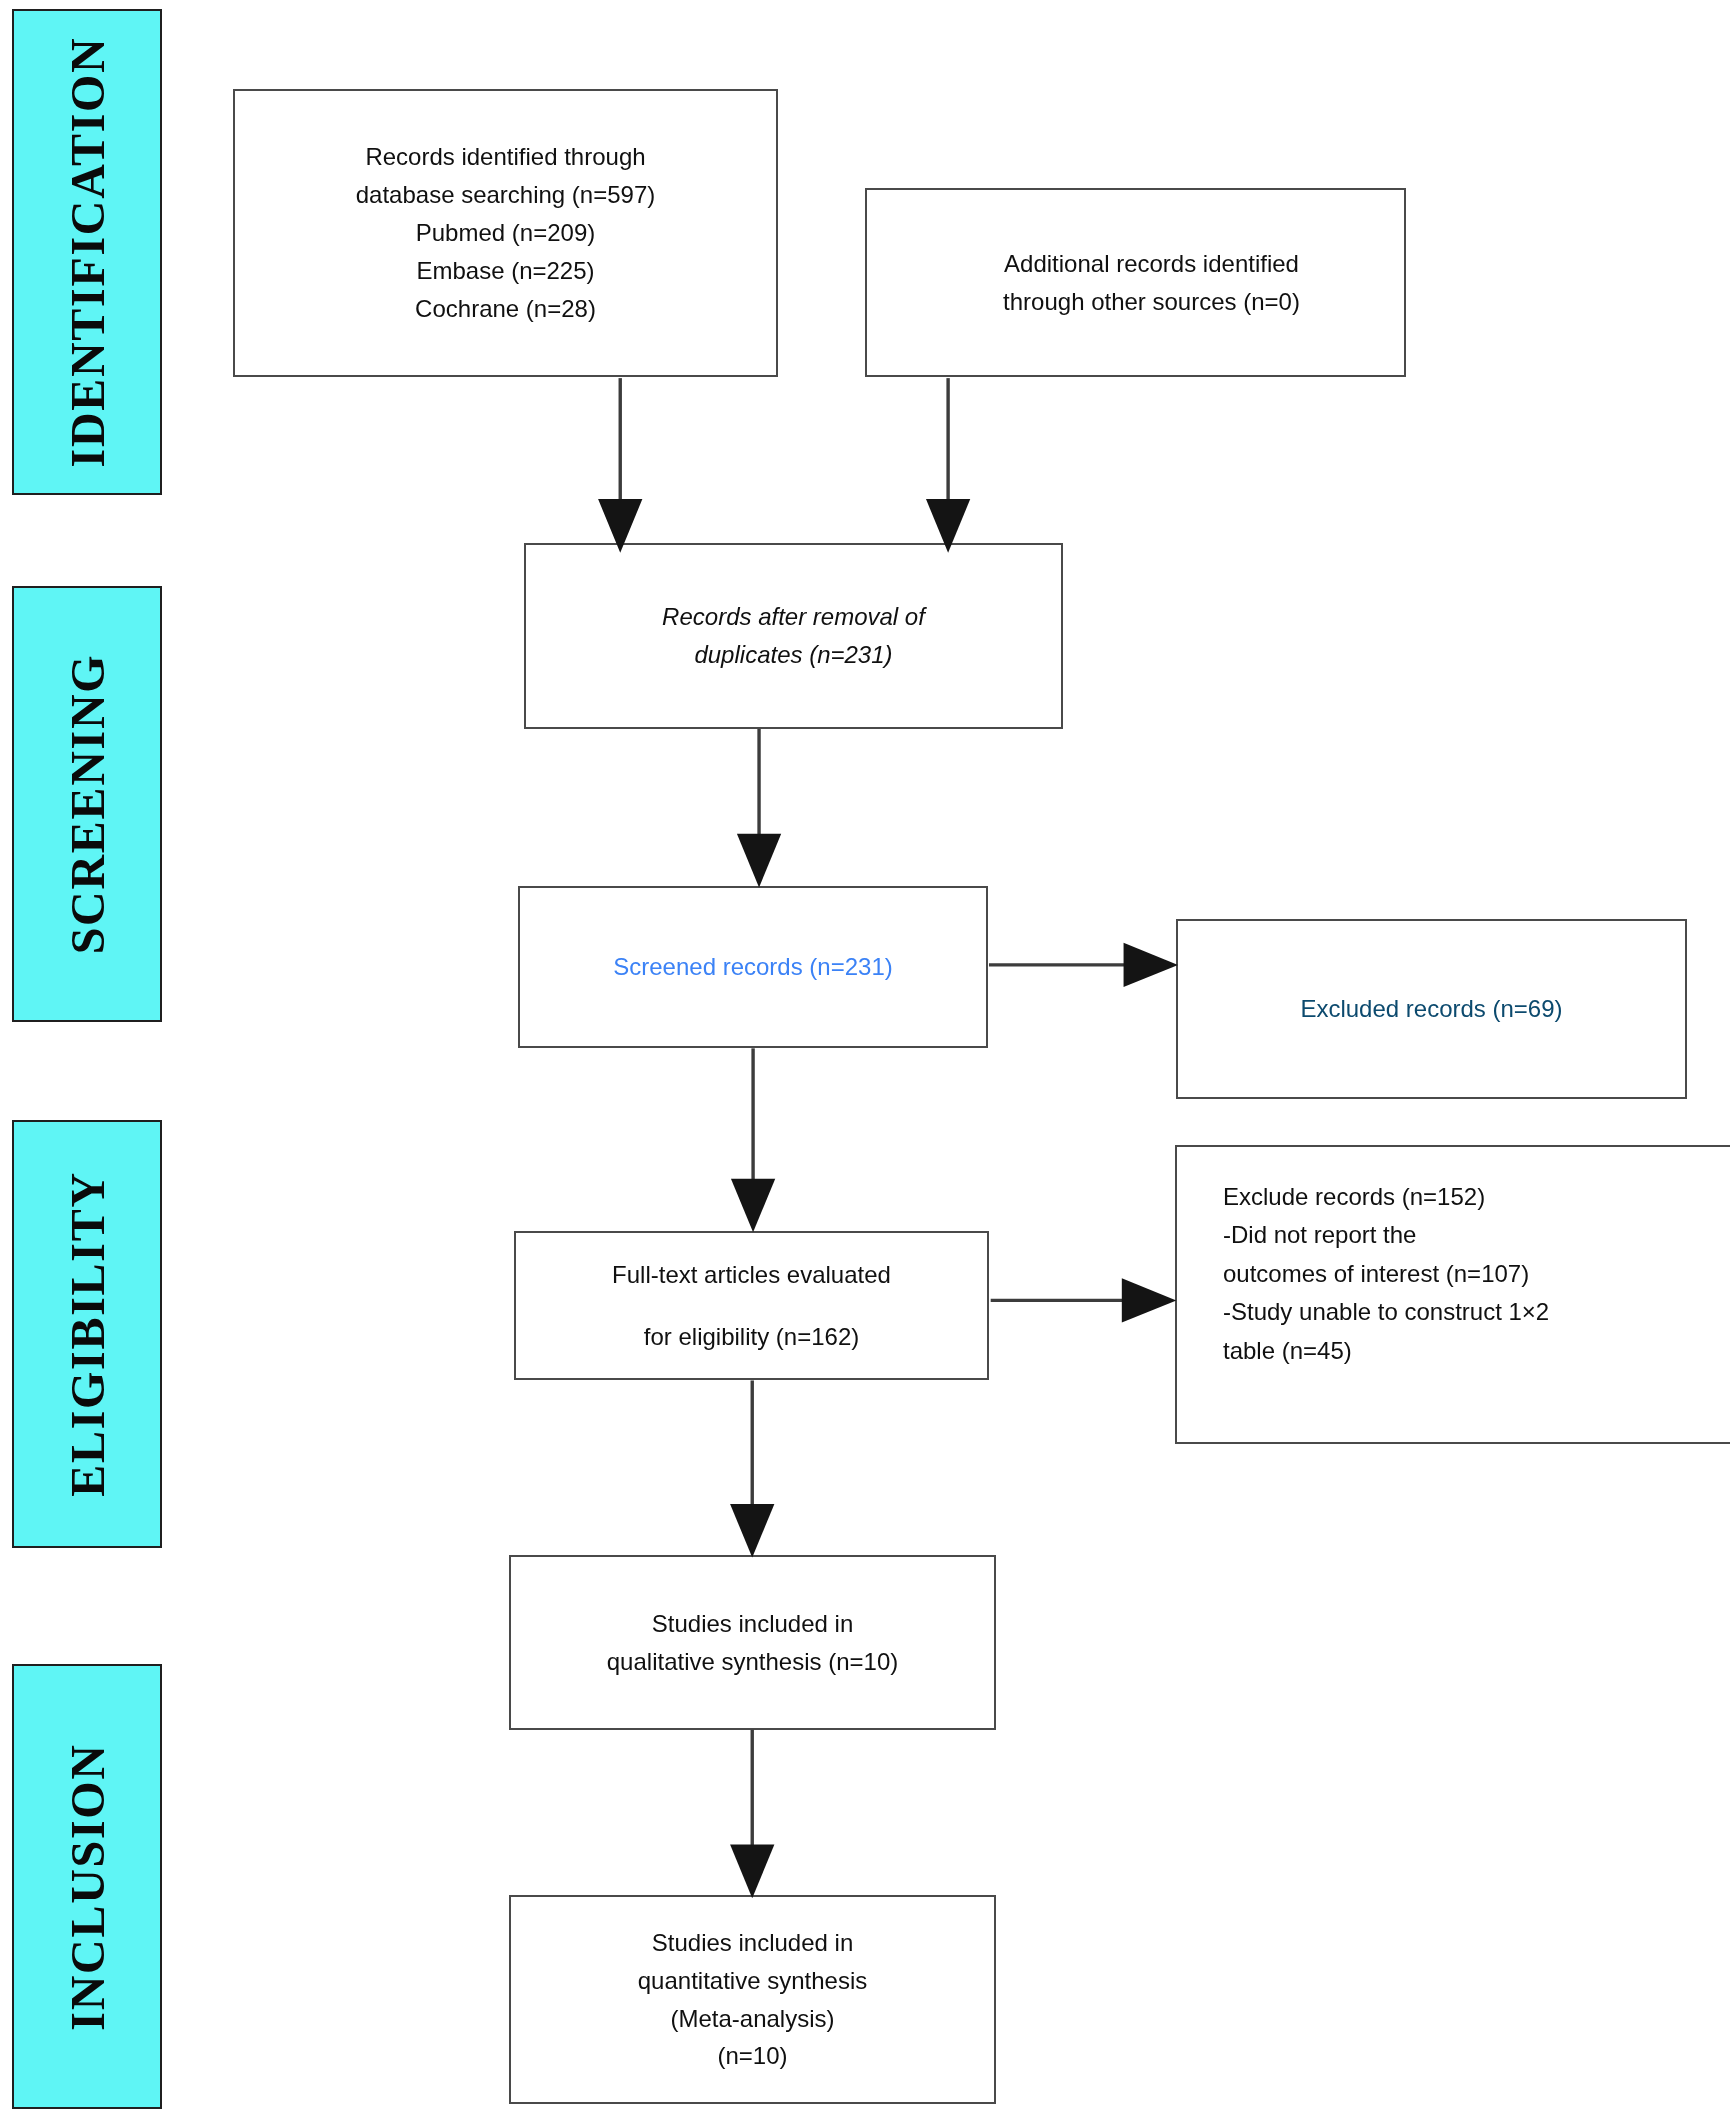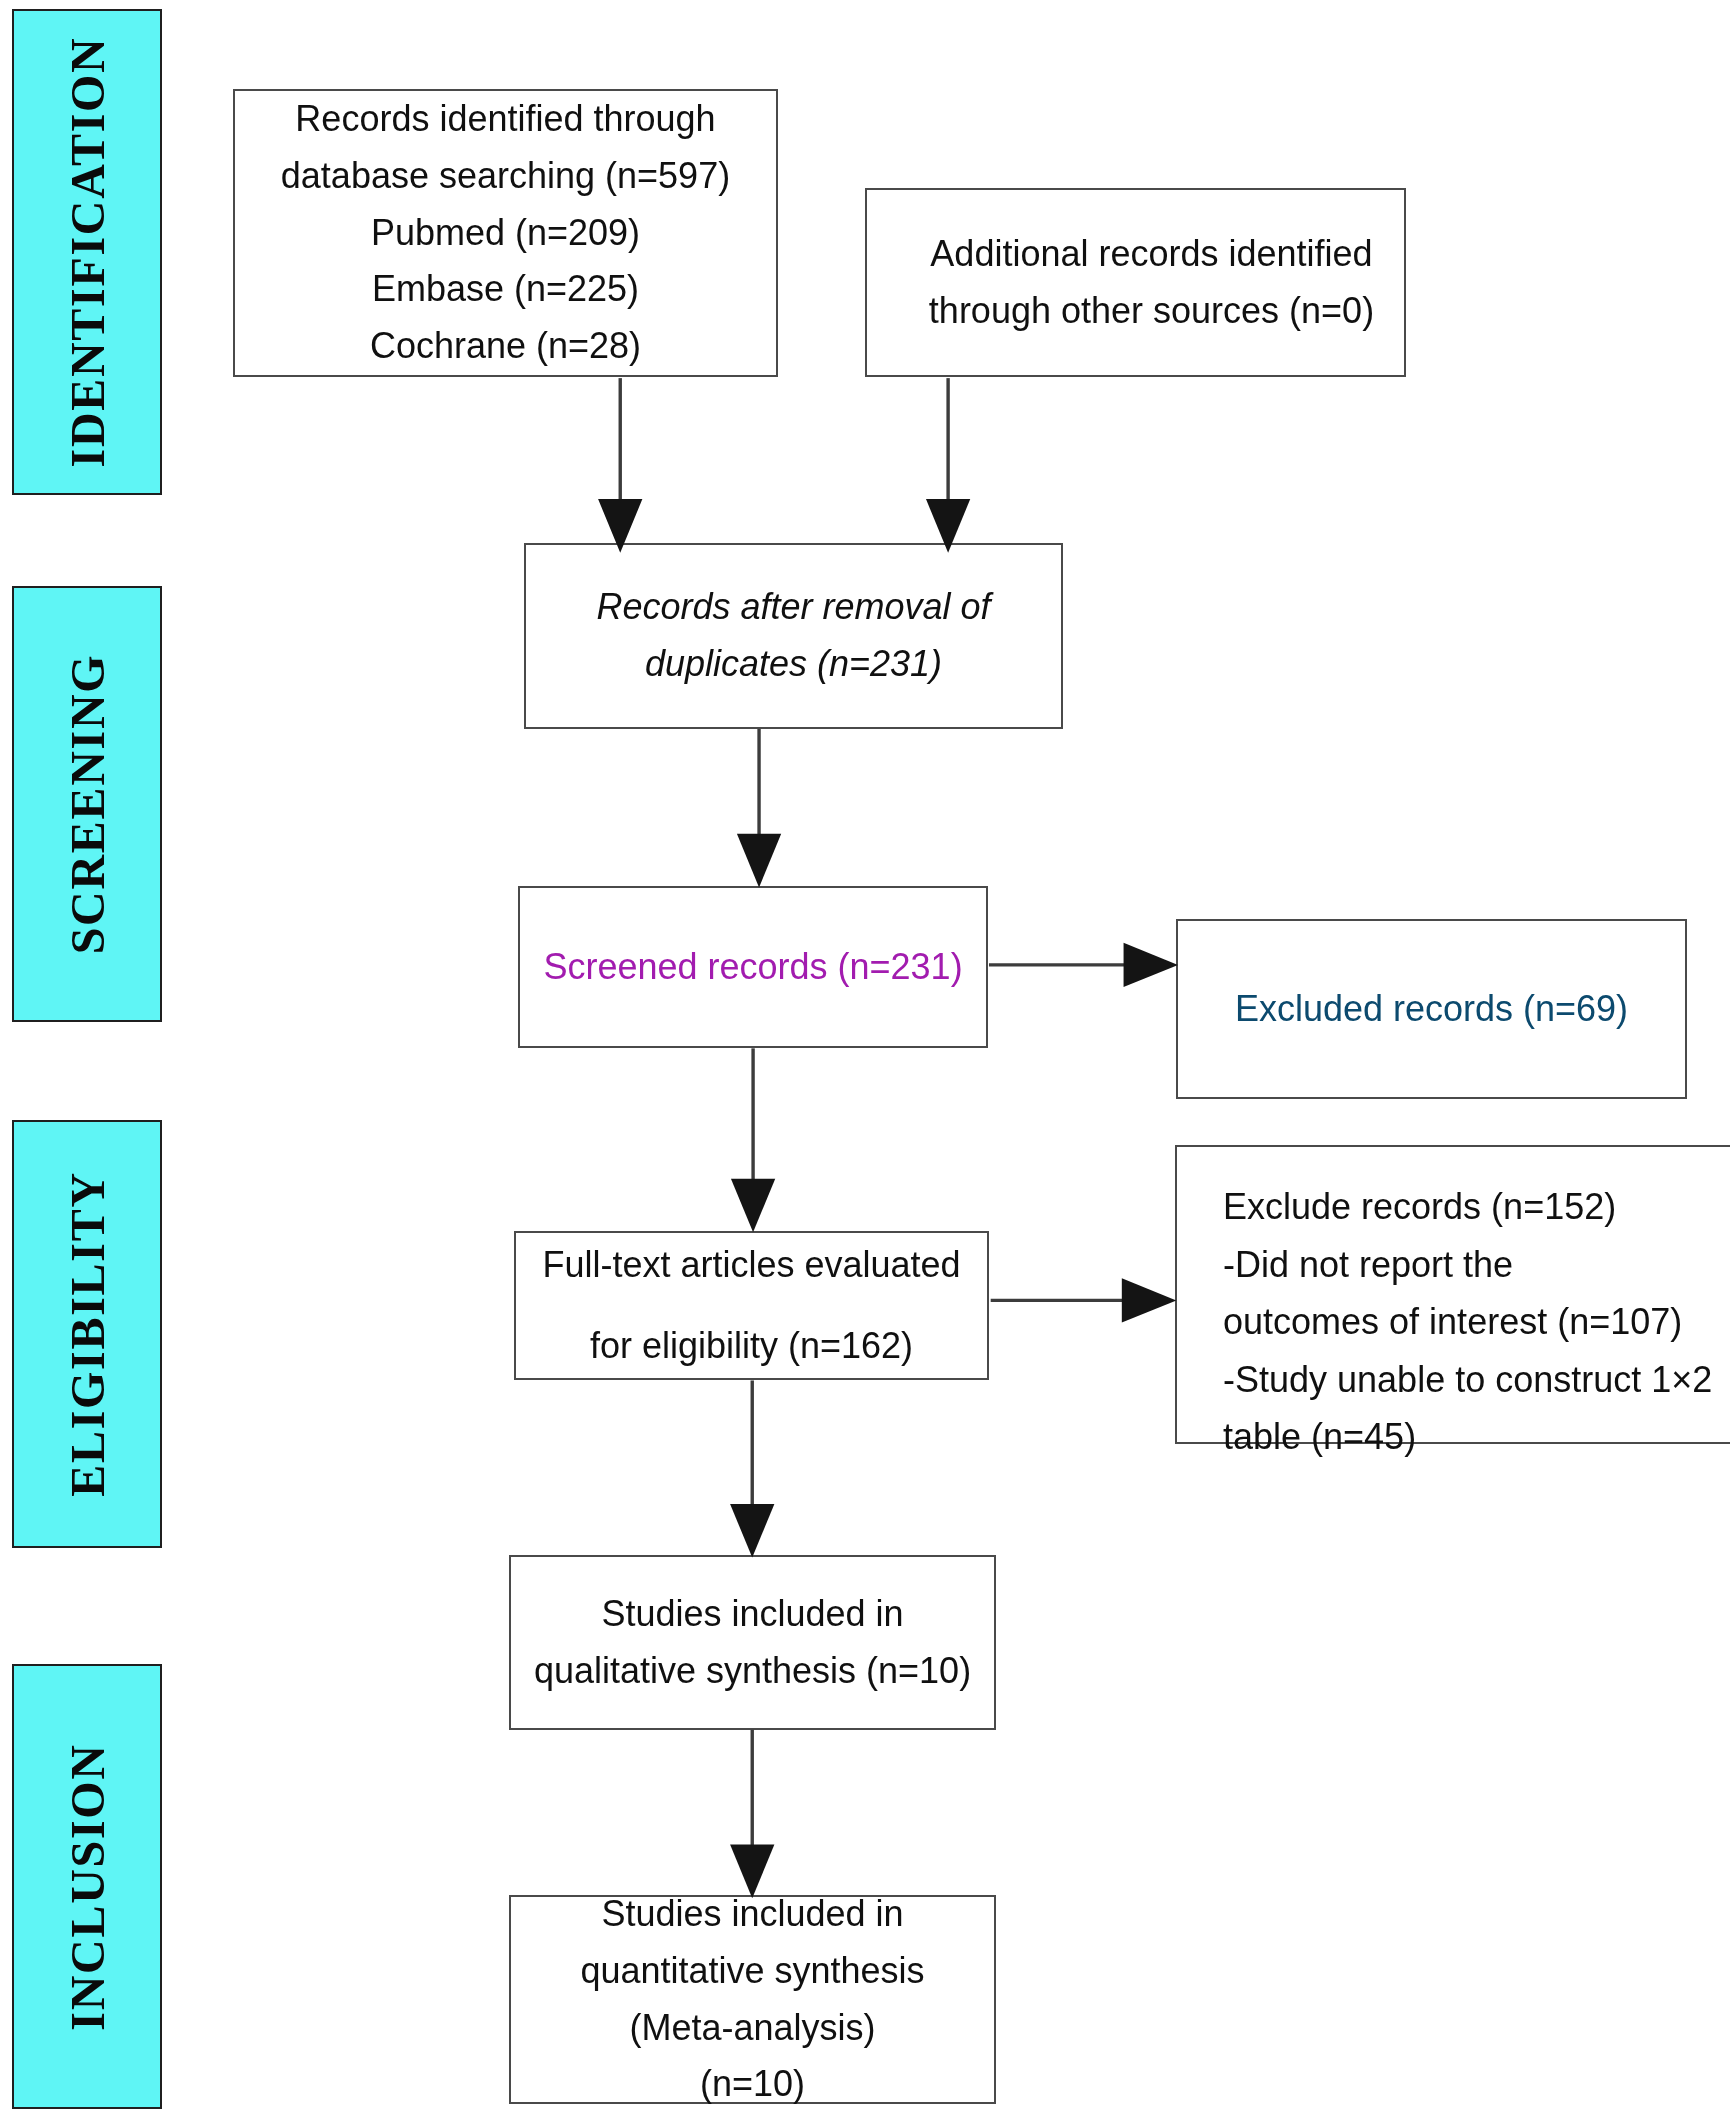--- a/index.html
+++ b/index.html
@@ -46,21 +46,21 @@
   .fbox {
     position: absolute;
     background: #ffffff;
     border: 2.6px solid #4a4a4a;
     box-sizing: border-box;
     display: flex;
     flex-direction: column;
     justify-content: center;
     align-items: center;
     text-align: center;
-    font-size: 36px;
+    font-size: 24px;
     line-height: 1.58;
     color: #101010;
   }
   .fbox.align-left {
     justify-content: flex-start;
     align-items: flex-start;
     text-align: left;
     padding: 31px 22px 0 46px;
     line-height: 1.6;
   }
@@ -109,21 +109,21 @@
       <div>Cochrane (n=28)</div>
     </div>
   <div class="fbox box-additional" style="border-color: rgb(74, 74, 74); color: rgb(16, 16, 16);">
       <div>Additional records identified</div>
       <div>through other sources (n=0)</div>
     </div>
   <div class="fbox box-deduplicated" style="border-color: rgb(74, 74, 74); color: rgb(16, 16, 16);">
       <div>Records after removal of</div>
       <div>duplicates (n=231)</div>
     </div>
-  <div class="fbox box-screened" style="border-color: rgb(74, 74, 74); color: #a21caf;">
+  <div class="fbox box-screened" style="border-color: rgb(74, 74, 74); color: #3b82f6;">
       <div>Screened records (n=231)</div>
     </div>
   <div class="fbox box-excluded" style="border-color: rgb(74, 74, 74); color: #0c4a6e; margin-top: 48px;">
       <div>Excluded records (n=69)</div>
     </div>
   <div class="fbox box-fulltext" style="border-color: rgb(74, 74, 74); color: rgb(16, 16, 16);">
       <div>Full-text articles evaluated</div>
       <div>for eligibility (n=162)</div>
     </div>
   <div class="fbox align-left box-fulltext-excluded" style="border-color: rgb(74, 74, 74); color: rgb(16, 16, 16);">

